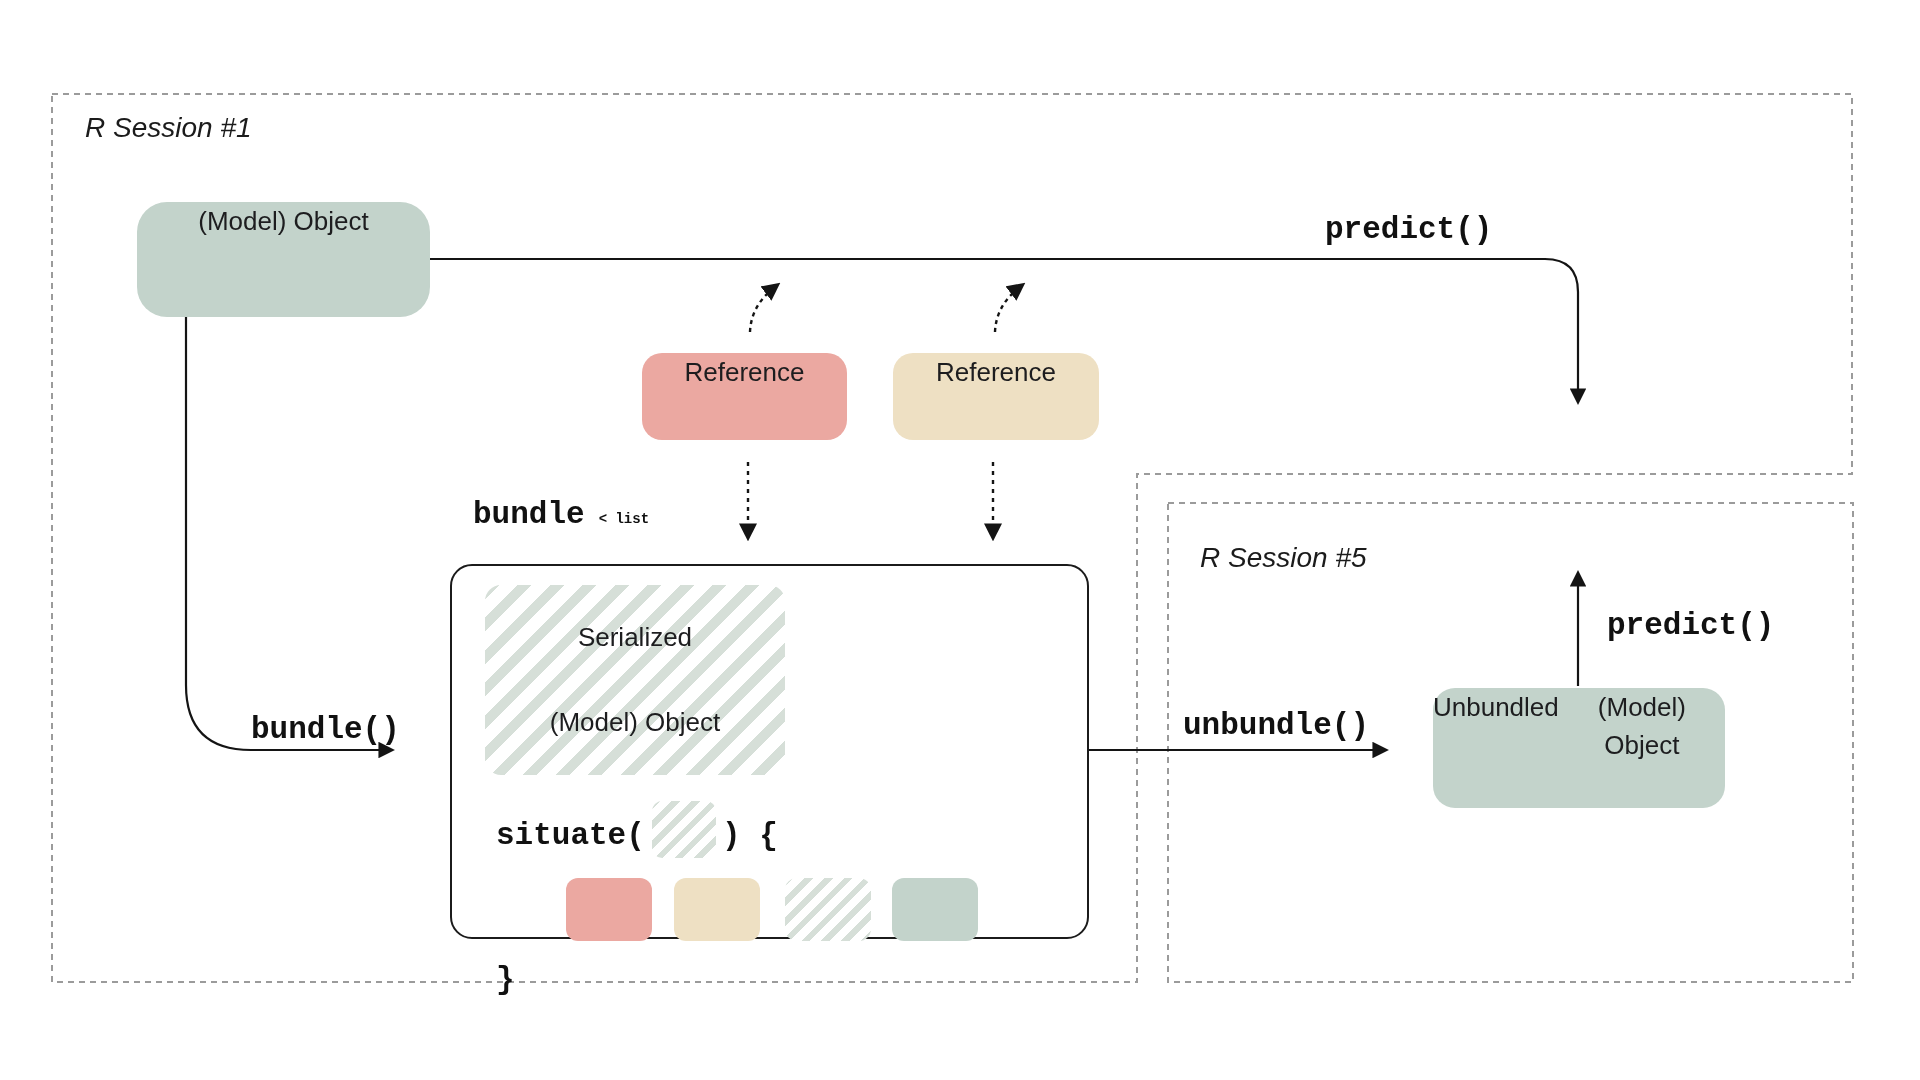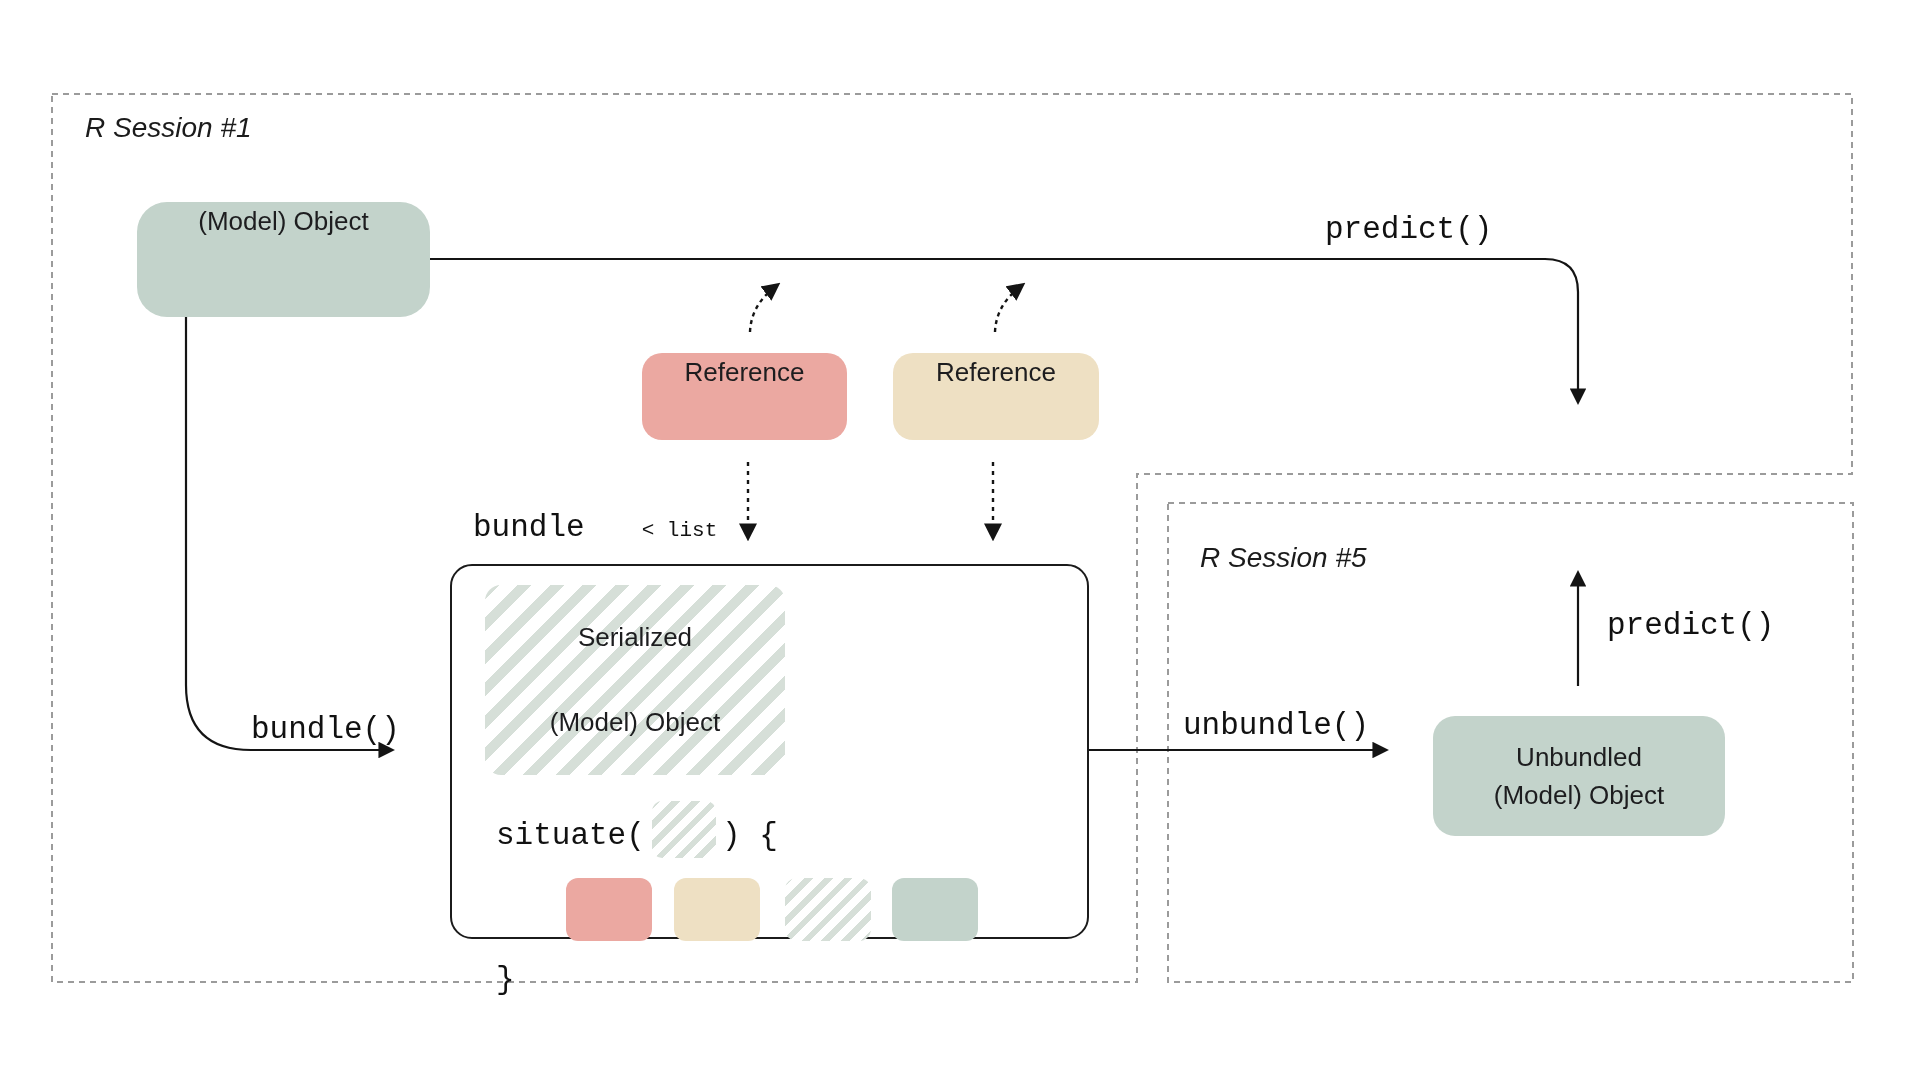--- a/index.html
+++ b/index.html
@@ -10,40 +10,40 @@
   #overlay{position:absolute;left:0;top:0;z-index:1;}
   .session-border{fill:none;stroke:var(--dash-border,#9b9b9b);stroke-width:2;stroke-dasharray:6 5;}
   .arrow{fill:none;stroke:var(--line,#141414);stroke-width:2.2;}
   .arrow-dashed{fill:none;stroke:var(--line,#141414);stroke-width:2.4;stroke-dasharray:4 5;}
   .arrow-curved{fill:none;stroke:var(--line,#141414);stroke-width:2.4;stroke-dasharray:4 4;}
   #arrowhead path{fill:var(--line,#141414);}
   .node{position:absolute;z-index:2;display:flex;justify-content:center;
         text-align:center;font-size:26px;line-height:38px;}
   .label{position:absolute;z-index:2;white-space:nowrap;}
   .session-label{font-style:italic;font-size:28px;color:#1b1b1b;}
-  .mono{font-family:"Liberation Mono",monospace;font-weight:400;font-size:31px;color:#111;}
+  .mono{font-family:"Liberation Mono",monospace;font-weight:700;font-size:31px;color:#111;}
   .sage{background:var(--sage-fill,#c3d3cb);}
   .red{background:var(--red-fill,#eba8a1);}
   .tan{background:var(--tan-fill,#eee0c3);}
   .striped{background:repeating-linear-gradient(135deg,var(--stripe-green,#d6dfd8) 0 10px,#fff 10px 23px);}
   .striped-small{background:repeating-linear-gradient(135deg,var(--stripe-green,#d6dfd8) 0 6px,#fff 6px 14px);}
   .model-object{left:137px;top:202px;width:293px;height:115px;border-radius:30px;}
   .reference-red{left:642px;top:353px;width:205px;height:87px;border-radius:20px;}
   .reference-tan{left:893px;top:353px;width:206px;height:87px;border-radius:20px;}
   .bundle-box{position:absolute;z-index:2;left:450px;top:564px;width:635px;height:371px;
         background:#fff;border:2px solid var(--box-border,#1b1b1b);border-radius:22px;}
   .serialized{left:485px;top:585px;width:300px;height:190px;border-radius:16px;flex-direction:column;line-height:37px;gap:48px;}
   .predictions{left:1448px;top:434px;width:264px;height:101px;border-radius:26px;
         background:#fff;border:1.6px solid #2b2b2b;z-index:3;}
-  .unbundled{left:1433px;top:688px;width:292px;height:120px;border-radius:22px;flex-direction:column;line-height:38px;margin-top:28px;}
+  .unbundled{left:1433px;top:688px;width:292px;height:120px;border-radius:22px;line-height:38px;}
   .chip{position:absolute;z-index:2;border-radius:12px;}
   .chip-row{top:878px;width:86px;height:63px;}
   .chip-inline{left:652px;top:801px;width:64px;height:57px;border-radius:10px;}
-  .bundle-title{left:473px;top:510px;display:flex;align-items:baseline;gap:14px;}
-  .bundle-type{font-size:21px;margin-left:43px;}
+  .bundle-title{left:473px;top:497px;display:flex;align-items:baseline;gap:14px;}
+  .bundle-type{font-size:14px;}
 </style>
 </head>
 <body>
 
 <div id="canvas">
 
   <svg id="overlay" width="1920" height="1080" viewBox="0 0 1920 1080">
     <defs>
       <marker id="arrowhead" viewBox="0 0 10 10" refX="7" refY="5" markerWidth="7.5" markerHeight="7.5" orient="auto-start-reverse">
         <path d="M0,0 L10,5 L0,10 Z"></path>

